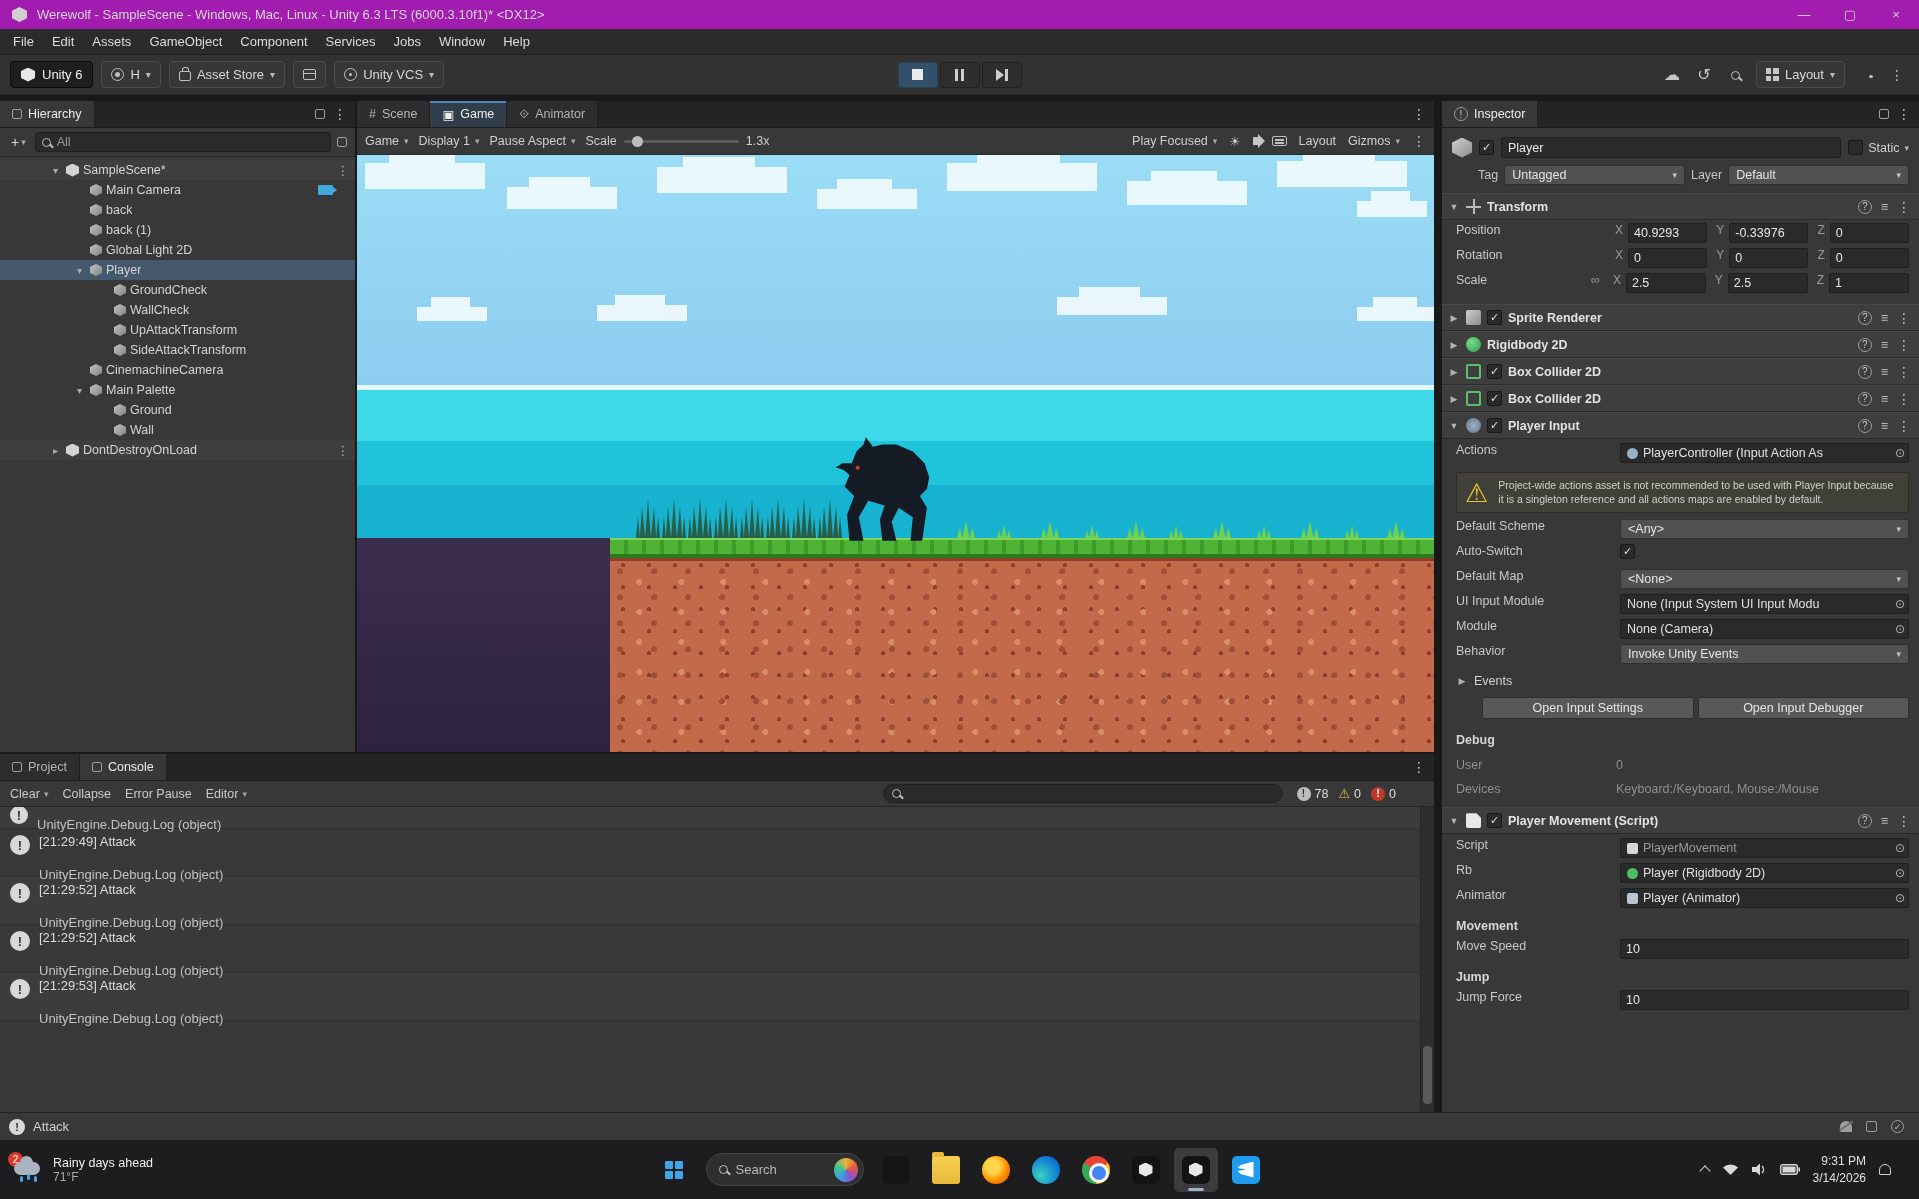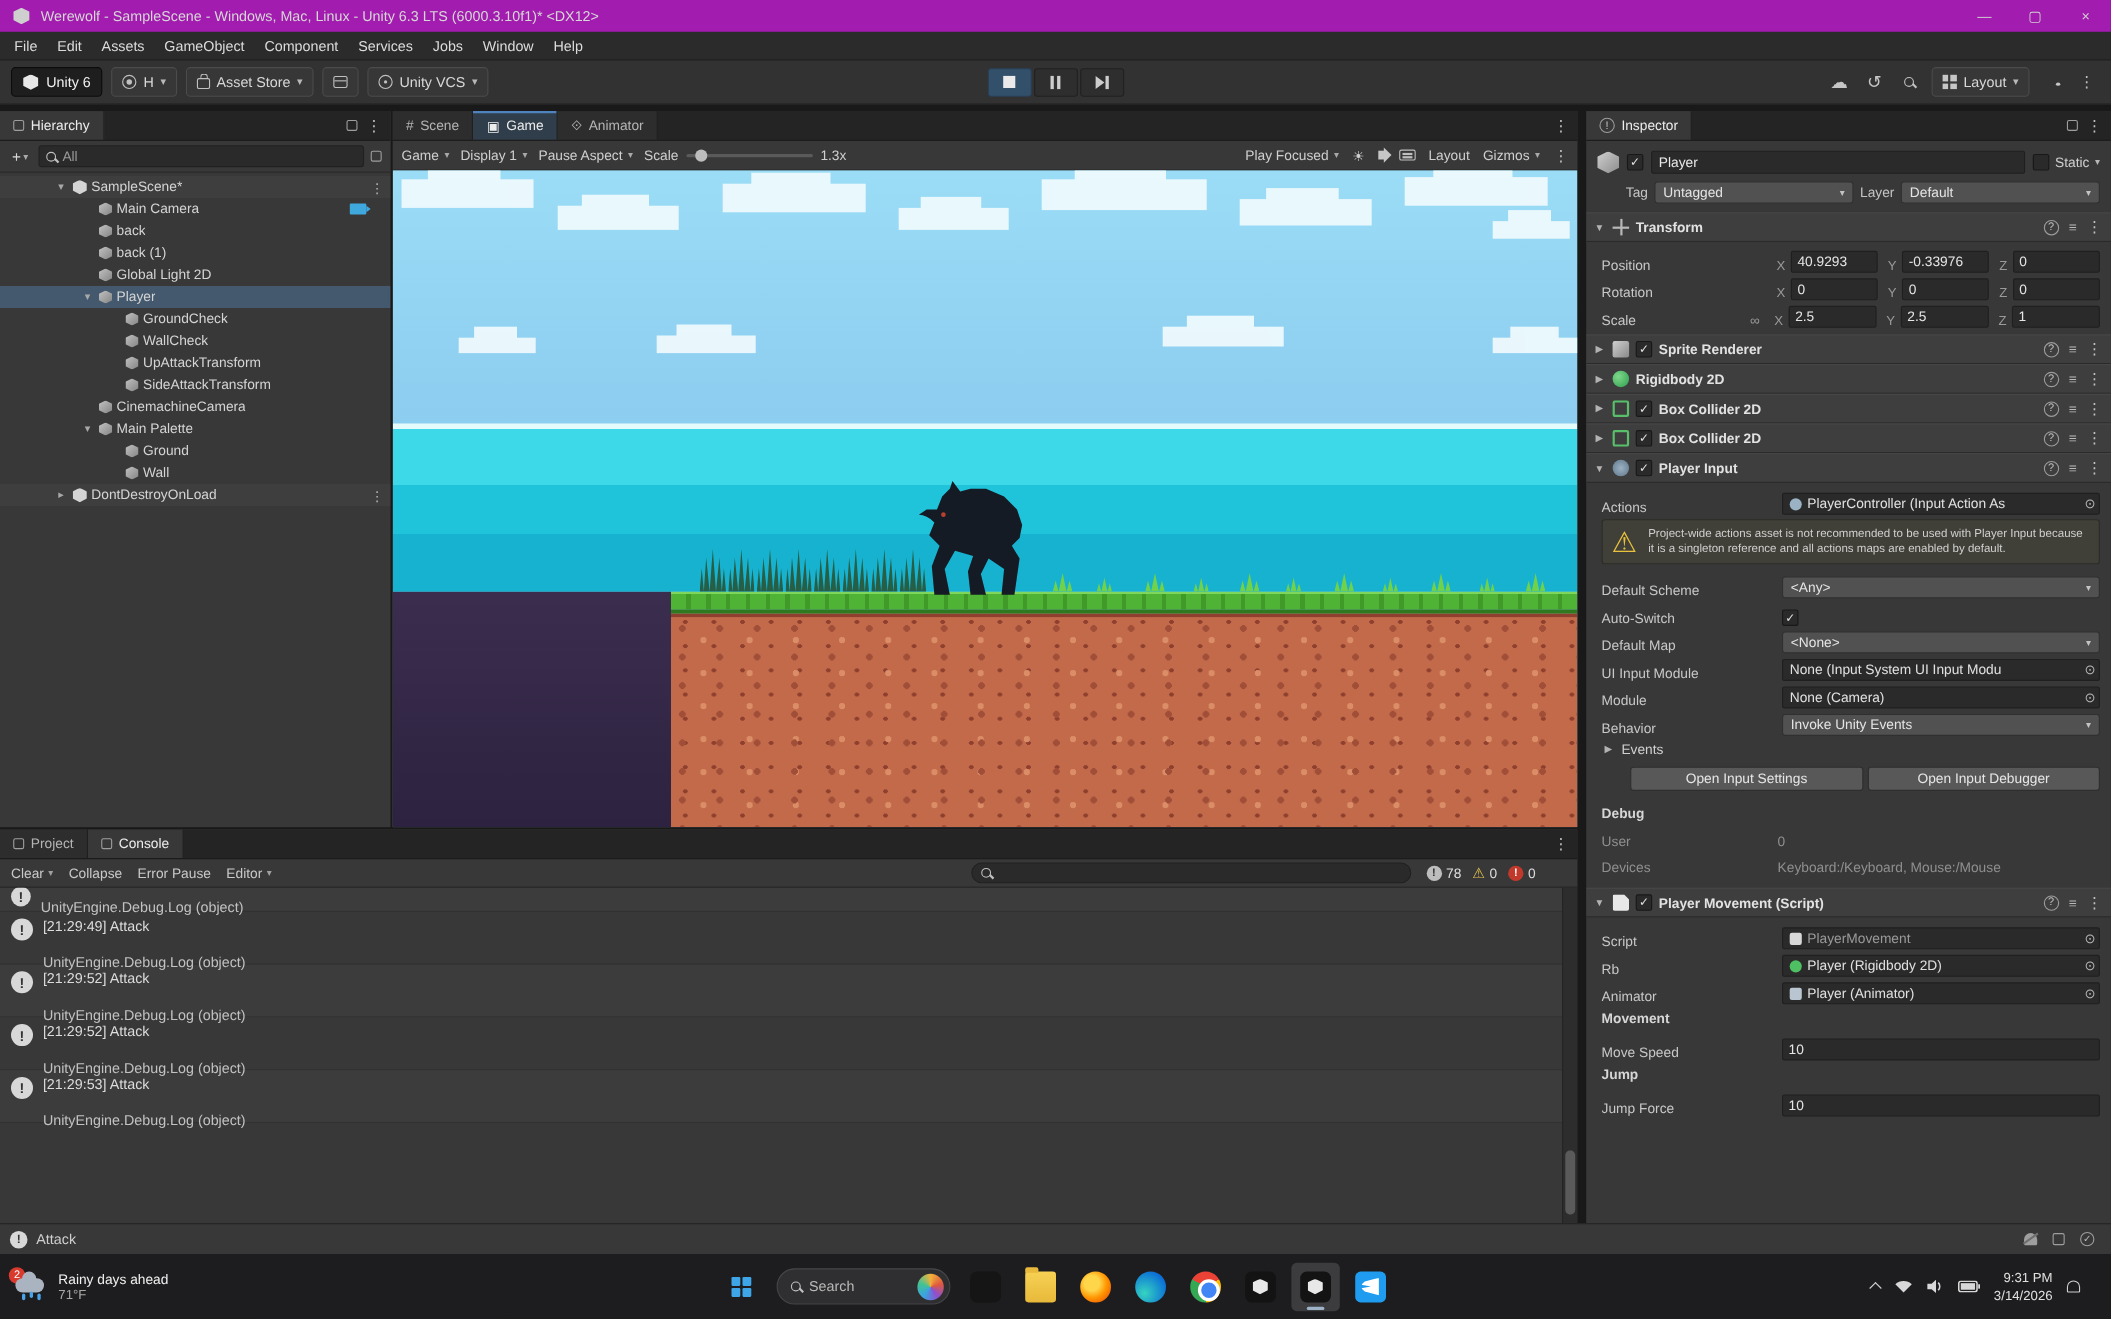--- a/index.html
+++ b/index.html
@@ -155,21 +155,21 @@
 .ic-transform{background:none;position:relative;}
 .ic-transform:before{content:"";position:absolute;left:6.5px;top:0;width:2px;height:15px;background:#b8b8b8;}
 .ic-transform:after{content:"";position:absolute;top:6.5px;left:0;height:2px;width:15px;background:#b8b8b8;}
 .ic-sprite{background:linear-gradient(135deg,#cfcfcf,#8a8a8a);}
 .ic-rigidbody{background:radial-gradient(circle at 35% 35%,#7fd98a,#2e9e4f);border-radius:50%;}
 .ic-collider{background:none;border:2px solid #58c06a;border-radius:2px;}
 .ic-input{background:radial-gradient(circle at 50% 50%,#9ab2c4,#5f7689);border-radius:50%;}
 .ic-script{background:#e8e8e8;clip-path:polygon(0 0,70% 0,100% 30%,100% 100%,0 100%);}
 .comp-right{margin-left:auto;display:flex;align-items:center;gap:9px;font-weight:normal;color:#b8b8b8;}
 .help-ic{width:14px;height:14px;border-radius:50%;border:1px solid #9c9c9c;font-size:10px;display:inline-flex;align-items:center;justify-content:center;color:#c4c4c4;}
-.insp-row{display:flex;align-items:flex-end;gap:4px;height:25px;padding:0 10px 0 14px;}
+.insp-row{display:flex;align-items:flex-start;gap:4px;height:25px;padding:0 10px 0 14px;}
 .insp-label{width:150px;flex:none;color:#c8c8c8;white-space:nowrap;overflow:hidden;}
 .insp-label.wide{width:160px;}
 .axis-label{color:#9a9a9a;margin:0 1px 0 5px;font-size:12px;flex:none;}
 .num-field{flex:1;min-width:0;height:20px;background:#2a2a2a;border:1px solid #1f1f1f;border-radius:2px;padding:0 5px;line-height:18px;color:#e6e6e6;white-space:nowrap;overflow:hidden;}
 .obj-field{flex:1;min-width:0;height:20px;background:#2a2a2a;border:1px solid #1f1f1f;border-radius:2px;display:flex;align-items:center;gap:5px;padding:0 3px 0 6px;color:#e0e0e0;}
 .obj-field.disabled{color:#9a9a9a;}
 .obj-value{white-space:nowrap;overflow:hidden;flex:1;}
 .obj-picker{color:#b6b6b6;flex:none;font-size:12px;}
 .obj-mini{width:11px;height:11px;flex:none;border-radius:2px;}
 .warnbox{display:flex;gap:10px;align-items:center;background:#414038;border:1px solid #2c2c26;border-radius:3px;margin:4px 10px 6px 14px;padding:6px 8px;}

